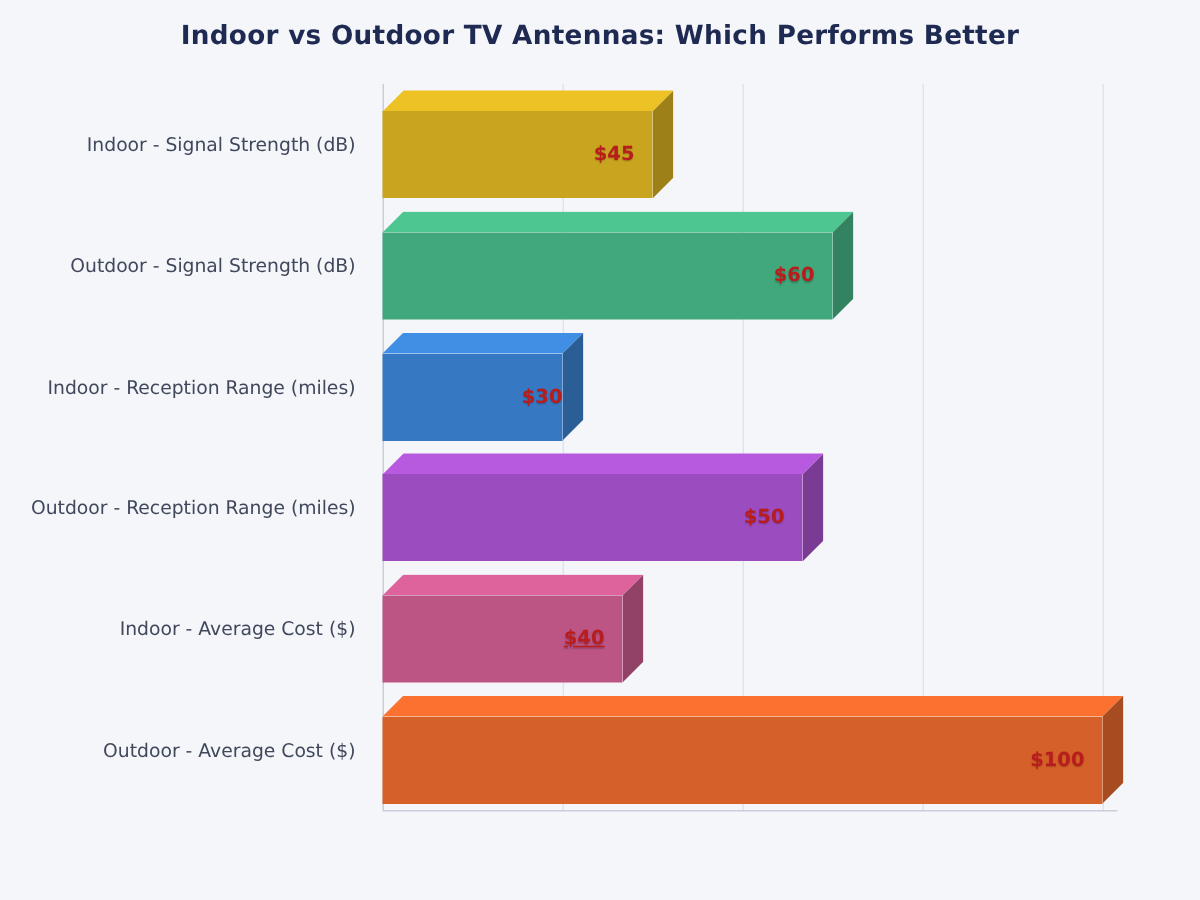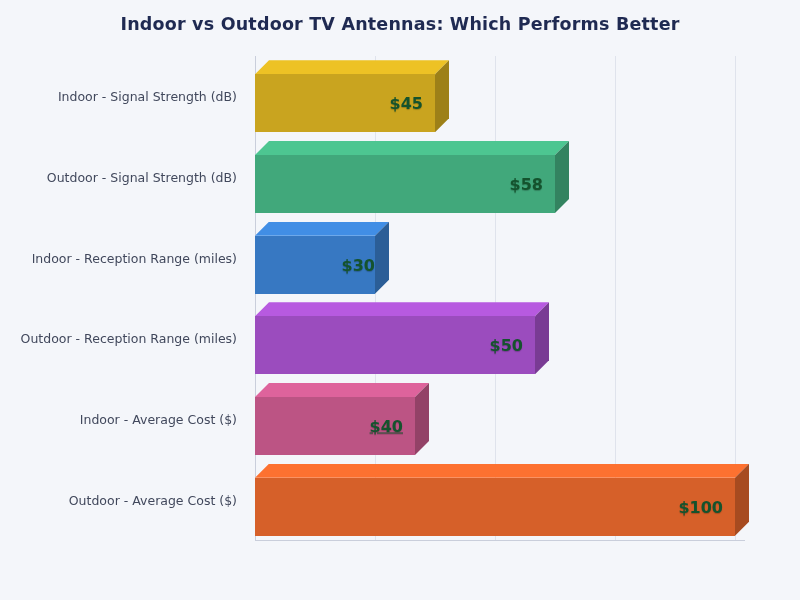--- a/index.html
+++ b/index.html
@@ -23,21 +23,21 @@
     position:absolute;right:0;width:245px;text-align:right;
     font-size:12.5px;color:#41485c;font-family:"DejaVu Sans",sans-serif;
     transform:translateY(-50%);white-space:nowrap;
   }
 
   .bar3d{position:absolute;}
   .bar-front{position:absolute;left:0;}
   .bar-top{position:absolute;left:0;}
   .bar-side{position:absolute;}
   .bar-value{
-    position:absolute;color:#14532d;font-size:16px;font-weight:bold;
+    position:absolute;color:#b91c1c;font-size:13px;font-weight:bold;
     font-family:"DejaVu Sans",sans-serif;transform:translateY(-50%);
     text-shadow:0 1px 1px rgba(0,0,0,.22);white-space:nowrap;text-align:right;
   }
 </style>
 </head>
 <body>
 
 <div id="root">
 
   <div id="chart-title">Indoor vs Outdoor TV Antennas: Which Performs Better</div>
@@ -73,21 +73,21 @@
         <div class="bar3d" style="left: 0px; top: 0px; width: 134px; height: 72px;">
           <div class="bar-top" style="top: 165.667px; width: 134px; height: 14px; background: rgb(65, 142, 229); clip-path: polygon(14px 0px, 134px 0px, 120px 14px, 0px 14px); transform: translateX(0px); left: 0px; position: absolute;"></div>
           <div class="bar-side" style="left: 120px; top: 165.667px; width: 14px; height: 72px; background: rgb(43, 94, 151); clip-path: polygon(0px 14px, 14px 0px, 14px 58px, 0px 72px);"></div>
           <div class="bar-front" style="top: 179.667px; width: 120px; height: 58px; background: rgb(55, 120, 194);"></div>
           <div class="bar-value" style="left: 108px; top: 208.667px; transform: translate(-100%, -50%); margin-left: 12px;">$30</div>
         </div>
         <div class="bar3d" style="left: 0px; top: 0px; width: 314px; height: 72px;">
           <div class="bar-top" style="top: 85px; width: 314px; height: 14px; background: rgb(77, 198, 145); clip-path: polygon(14px 0px, 314px 0px, 300px 14px, 0px 14px); transform: translateX(0px); left: 0px; position: absolute;"></div>
           <div class="bar-side" style="left: 300px; top: 85px; width: 14px; height: 72px; background: rgb(51, 131, 96); clip-path: polygon(0px 14px, 14px 0px, 14px 58px, 0px 72px);"></div>
           <div class="bar-front" style="top: 99px; width: 300px; height: 58px; background: rgb(65, 168, 123);"></div>
-          <div class="bar-value" style="left: 288px; top: 128px; transform: translate(-100%, -50%);">$58</div>
+          <div class="bar-value" style="left: 288px; top: 128px; transform: translate(-100%, -50%);">$60</div>
         </div>
         <div class="bar3d" style="left: 0px; top: 0px; width: 194px; height: 72px;">
           <div class="bar-top" style="top: 4.33333px; width: 194px; height: 14px; background: rgb(237, 194, 37); clip-path: polygon(14px 0px, 194px 0px, 180px 14px, 0px 14px); transform: translateX(0px); left: 0px; position: absolute;"></div>
           <div class="bar-side" style="left: 180px; top: 4.33333px; width: 14px; height: 72px; background: rgb(157, 128, 24); clip-path: polygon(0px 14px, 14px 0px, 14px 58px, 0px 72px);"></div>
           <div class="bar-front" style="top: 18.3333px; width: 180px; height: 58px; background: rgb(201, 164, 31);"></div>
           <div class="bar-value" style="left: 168px; top: 47.3333px; transform: translate(-100%, -50%);">$45</div>
         </div>
       </div>
     <div id="ylabels">
         <div class="ytick-label" style="right: 508px; top: 443.667px;">Outdoor - Average Cost ($)</div>

